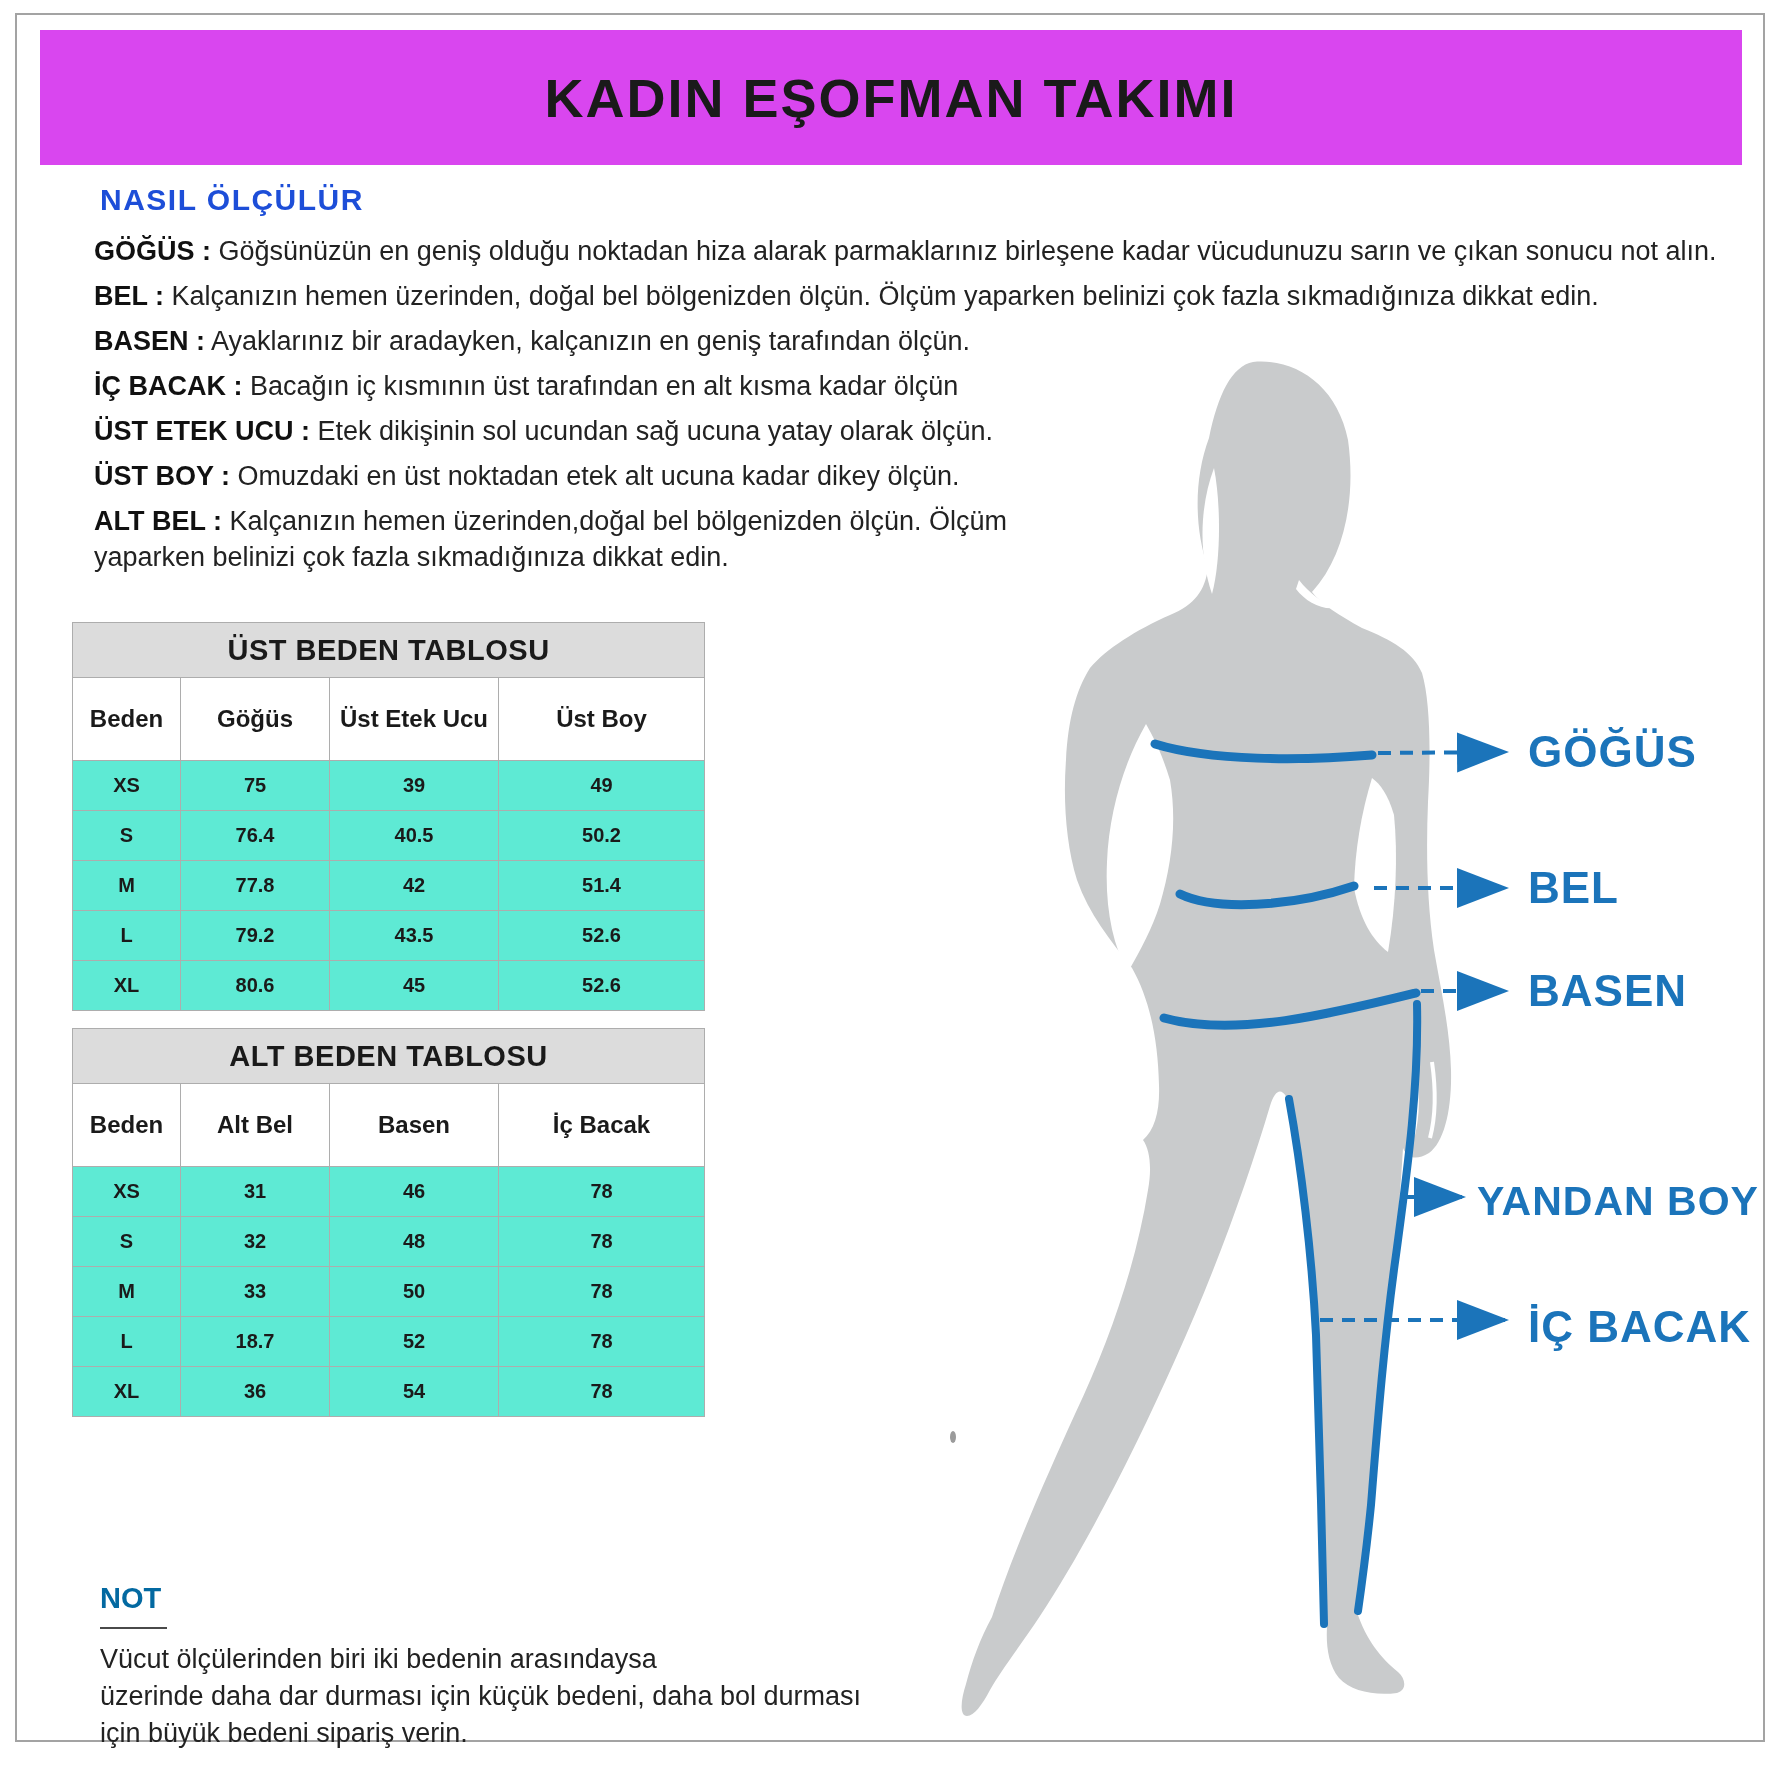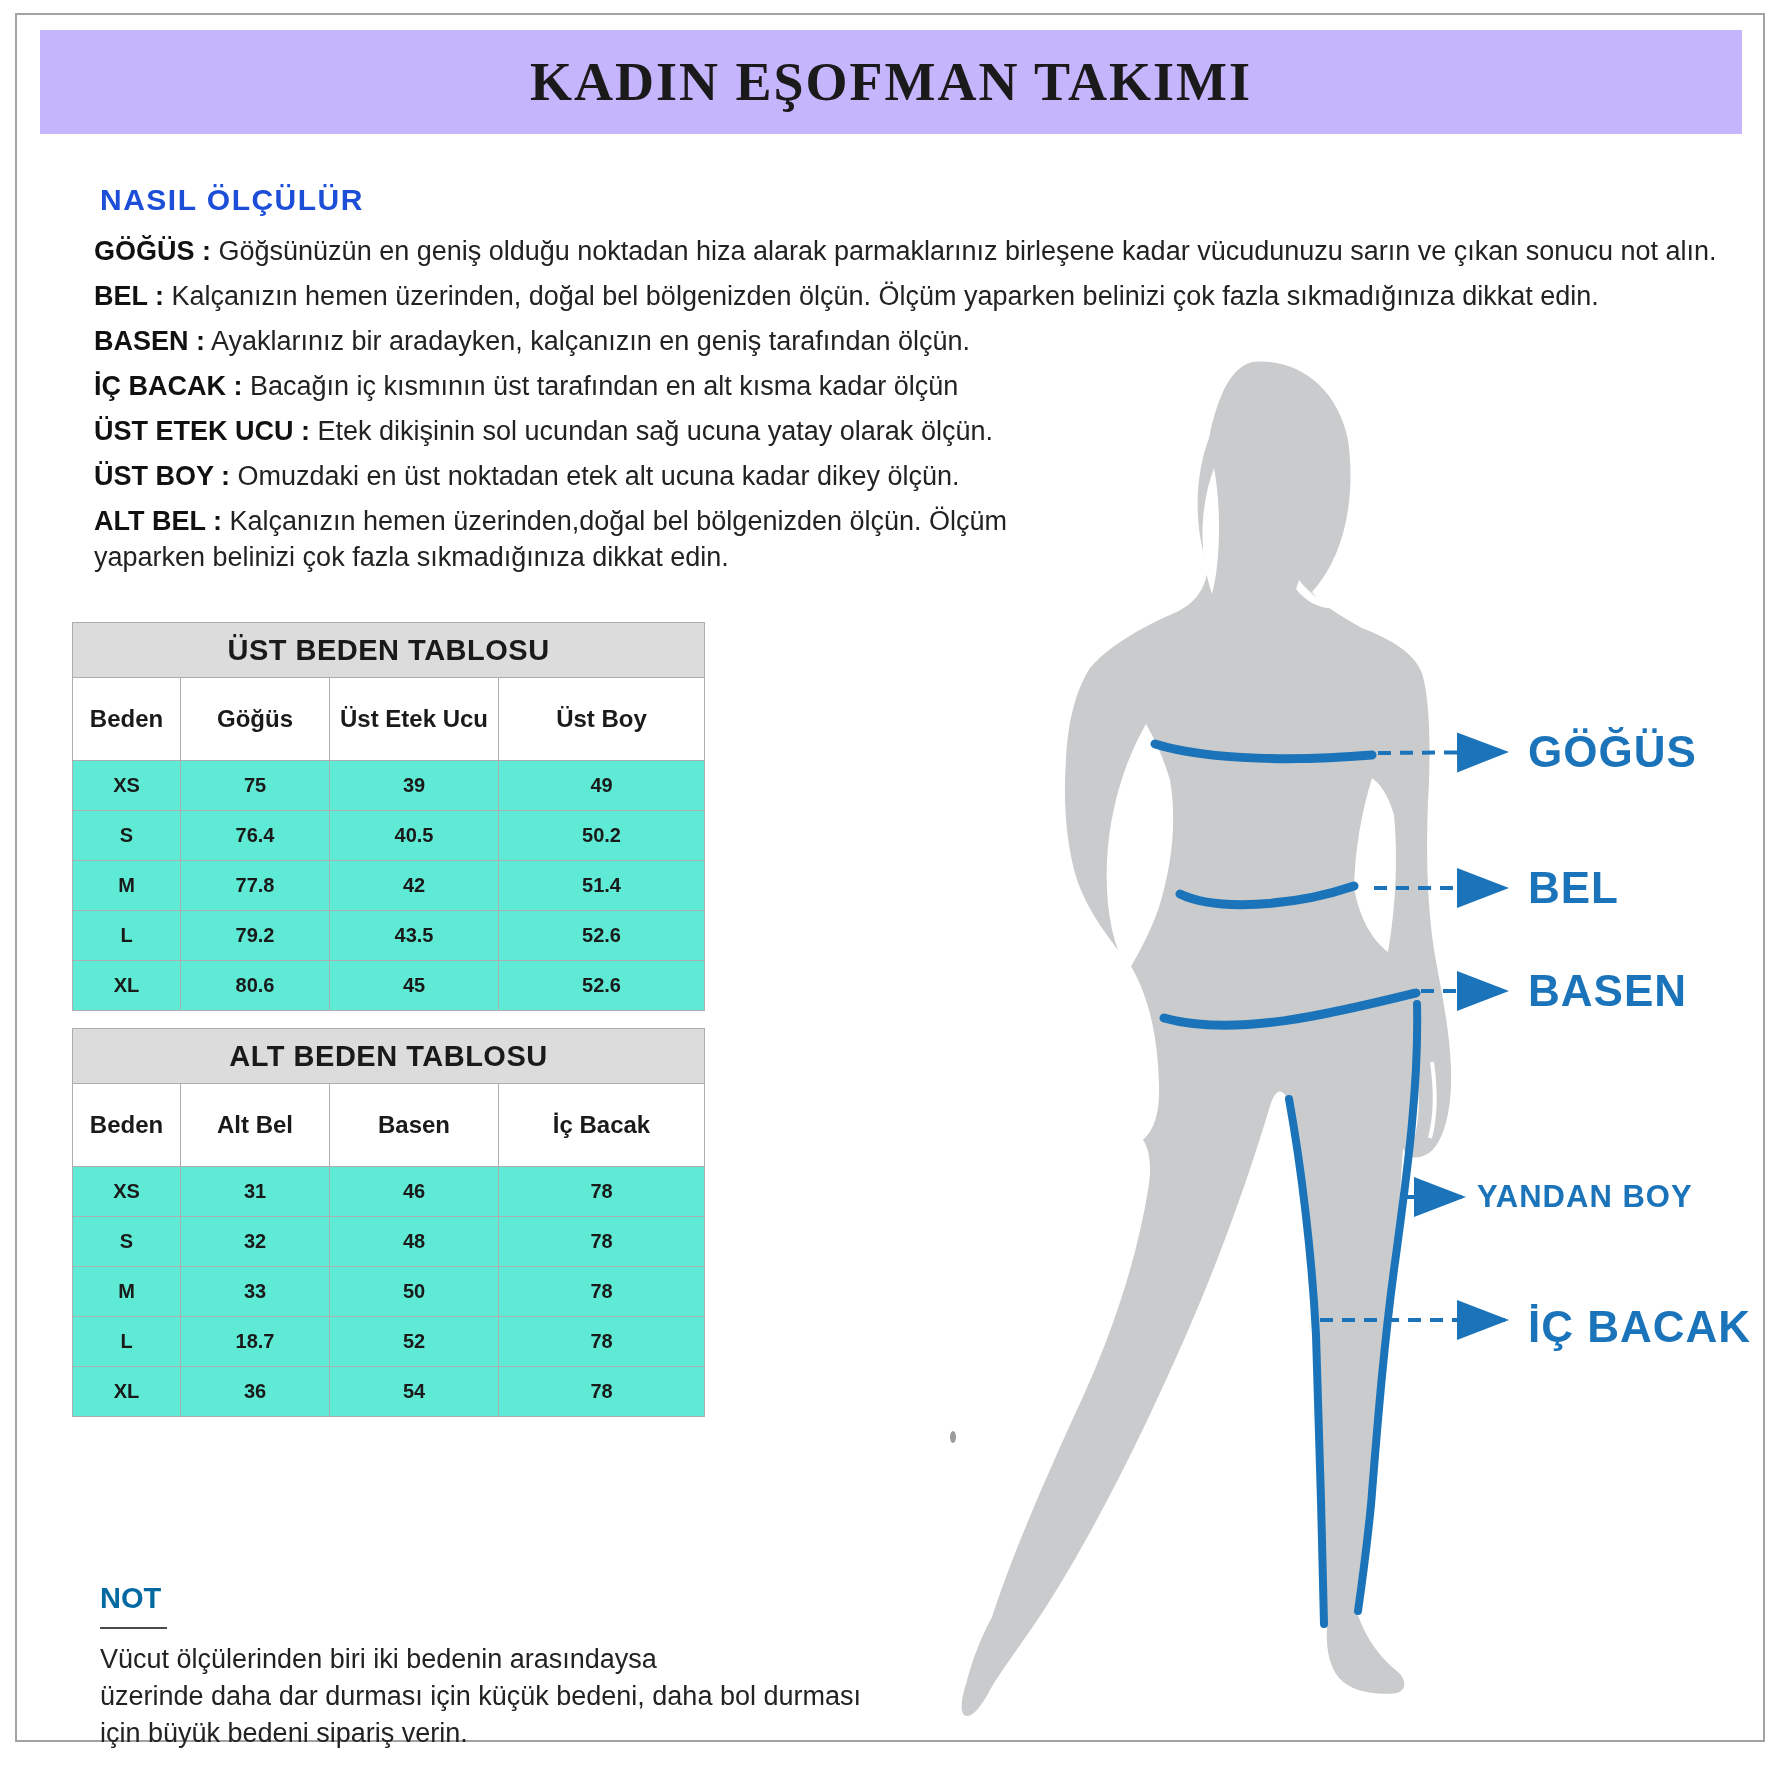--- a/index.html
+++ b/index.html
@@ -4,21 +4,21 @@
 <style>
   html,body{margin:0;padding:0;}
   body{
     width:1772px;height:1772px;position:relative;background:#ffffff;
     font-family:"Liberation Sans", sans-serif;color:#1d1d1d;overflow:hidden;
   }
   .abs{position:absolute;}
   
   .frame{left:15px;top:13px;width:1746px;height:1725px;border:2px solid #a3a3a3;background:transparent;}
   
-  .header-bar{left:40px;top:30px;width:1702px;height:104px;background:#c4b5fd;display:flex;align-items:center;justify-content:center;font-family:Liberation Serif, serif;}
+  .header-bar{left:40px;top:30px;width:1702px;height:135px;background:#d946ef;display:flex;align-items:center;justify-content:center;}
   .page-title{font-size:54px;font-weight:bold;letter-spacing:2px;color:#1a1a1a;}
   
   .section-heading{left:100px;top:183px;font-size:30px;font-weight:bold;letter-spacing:1.5px;color:#1d4ed8;}
   .measure-list{left:94px;top:233px;width:1660px;}
   .measure-list p{margin:0 0 9px 0;font-size:27px;line-height:36px;color:#222;}
   .measure-list p.wrap{width:1020px;}
   .measure-list b{color:#111;}
   
   .size-table{position:absolute;left:72px;border-collapse:collapse;table-layout:fixed;width:632px;}
   .size-table.upper{top:622px;}
@@ -29,21 +29,21 @@
   .size-table .data-row td{height:47px;font-size:20px;font-weight:bold;background:#5eead4;margin-top:36px;}
   
   .note-block{left:100px;top:1582px;}
   .note-heading{display:inline-block;font-size:29px;font-weight:bold;color:#0369a1;border-bottom:2px solid #4a4a4a;padding:0 6px 12px 0;}
   .note-lines{margin-top:12px;font-size:27px;line-height:37px;color:#222;}
   
   .fig-label{color:#1b74ba;font-weight:bold;white-space:nowrap;line-height:1;}
   .fl-gogus{left:1528px;top:730px;font-size:44px;letter-spacing:1px;}
   .fl-bel{left:1528px;top:866px;font-size:44px;letter-spacing:1px;}
   .fl-basen{left:1528px;top:969px;font-size:44px;letter-spacing:1px;}
-  .fl-yandan{left:1477px;top:1181px;font-size:31px;letter-spacing:1px;}
+  .fl-yandan{left:1477px;top:1181px;font-size:41px;letter-spacing:1px;}
   .fl-icbacak{left:1528px;top:1305px;font-size:44px;letter-spacing:1px;}
   svg.fig{left:0;top:0;pointer-events:none;}
 </style>
 </head>
 <body>
 
 <div class="abs frame"></div>
 
 <div class="abs header-bar">
   <div class="page-title">KADIN EŞOFMAN TAKIMI</div>

